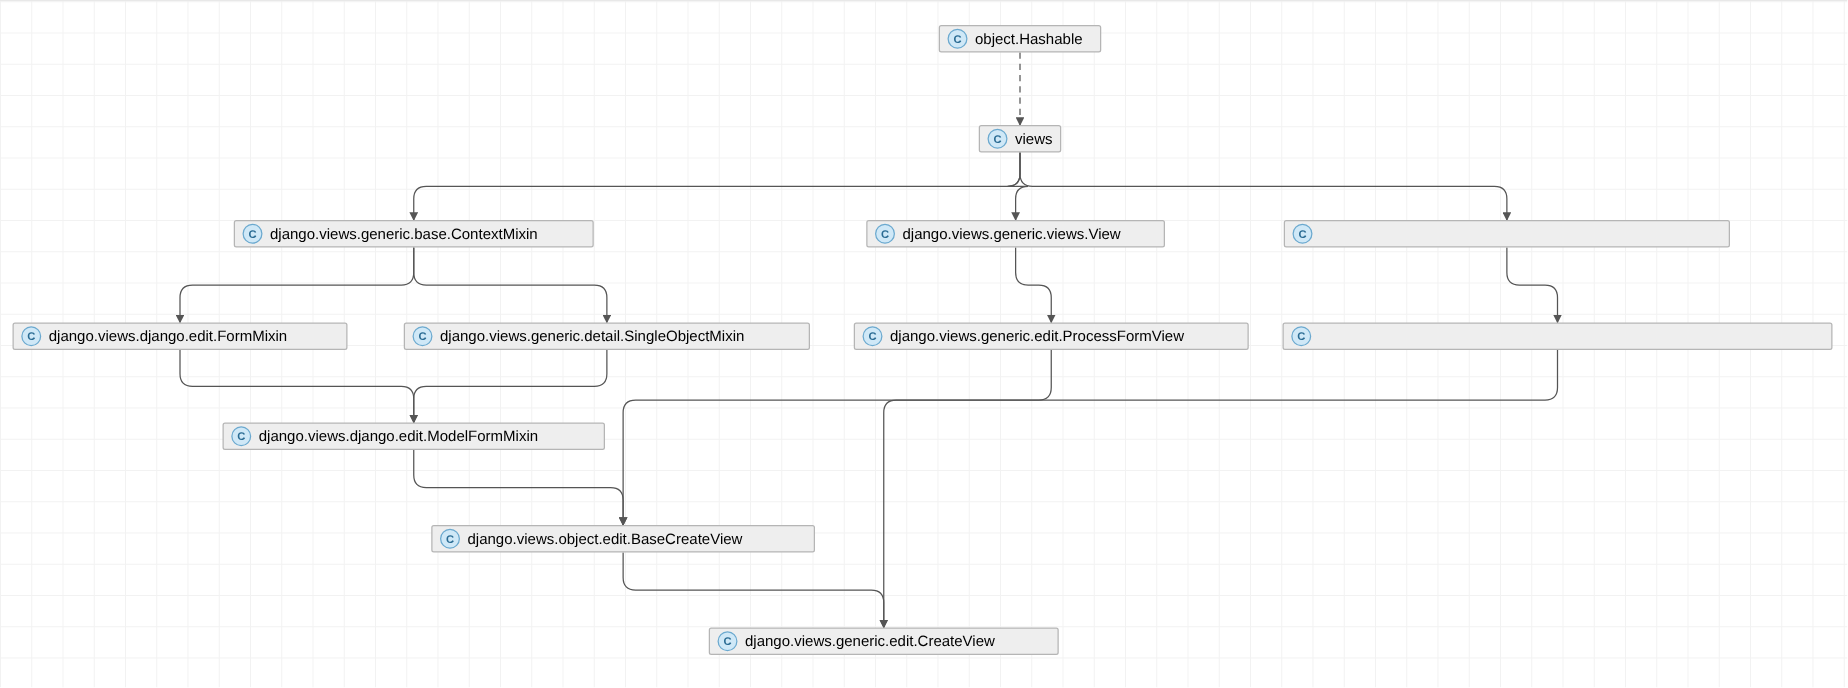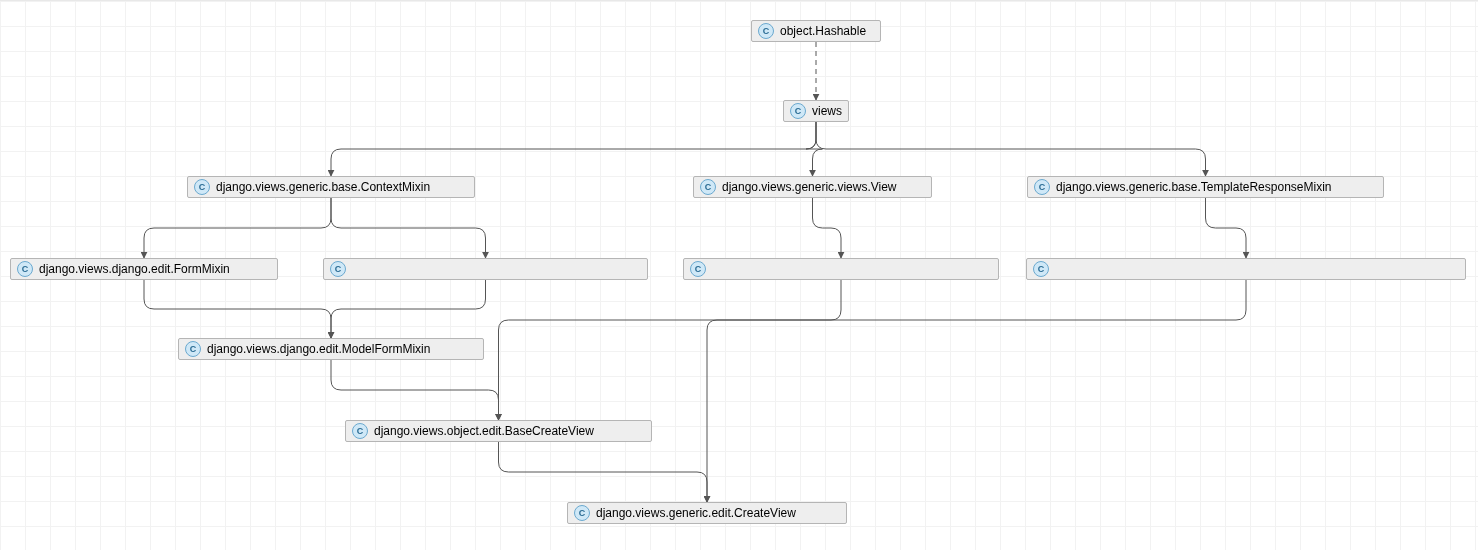--- a/index.html
+++ b/index.html
@@ -101,31 +101,32 @@
       <div class="node" style="left: 187px; top: 175px; width: 288px; height: 22px;">
         <span class="icon">C</span>
         <span>django.views.generic.base.ContextMixin</span>
       </div>
       <div class="node" style="left: 693px; top: 175px; width: 239px; height: 22px;">
         <span class="icon">C</span>
         <span>django.views.generic.views.View</span>
       </div>
       <div class="node" style="left: 1027px; top: 175px; width: 357px; height: 22px;">
         <span class="icon">C</span>
-        <span>django.views.generic.base.TemplateResponseMixin</span>
       </div>
       <div class="node" style="left: 10px; top: 257px; width: 268px; height: 22px;">
         <span class="icon">C</span>
         <span>django.views.django.edit.FormMixin</span>
       </div>
       <div class="node" style="left: 323px; top: 257px; width: 325px; height: 22px;">
         <span class="icon">C</span>
+        <span>django.views.generic.detail.SingleObjectMixin</span>
       </div>
       <div class="node" style="left: 683px; top: 257px; width: 316px; height: 22px;">
         <span class="icon">C</span>
+        <span>django.views.generic.edit.ProcessFormView</span>
       </div>
       <div class="node" style="left: 1026px; top: 257px; width: 440px; height: 22px;">
         <span class="icon">C</span>
       </div>
       <div class="node" style="left: 178px; top: 337px; width: 306px; height: 22px;">
         <span class="icon">C</span>
         <span>django.views.django.edit.ModelFormMixin</span>
       </div>
       <div class="node" style="left: 345px; top: 419px; width: 307px; height: 22px;">
         <span class="icon">C</span>

